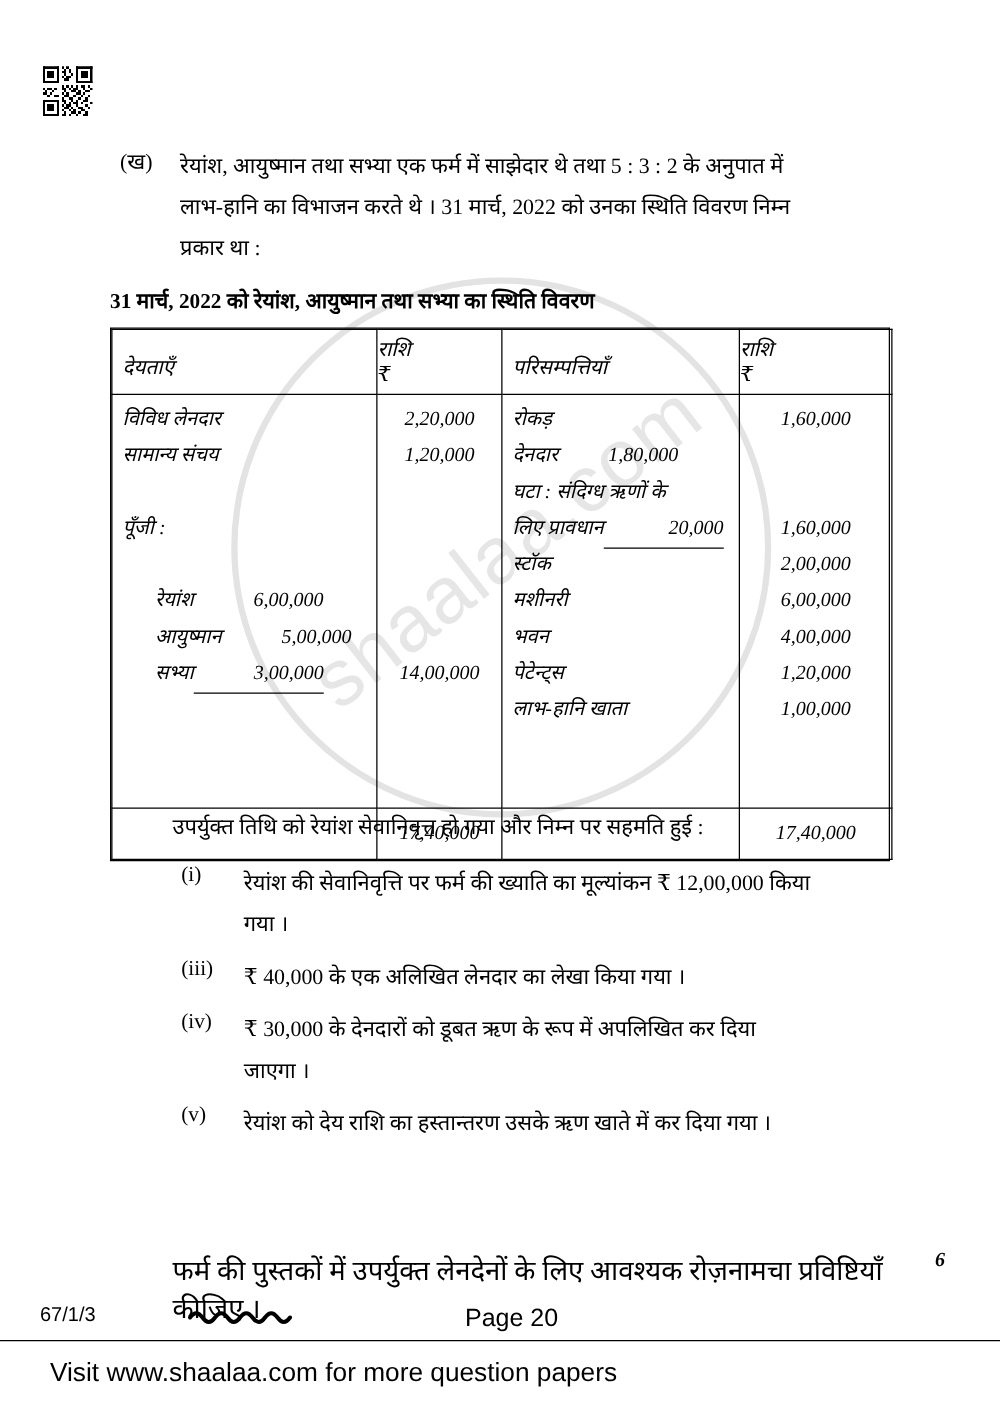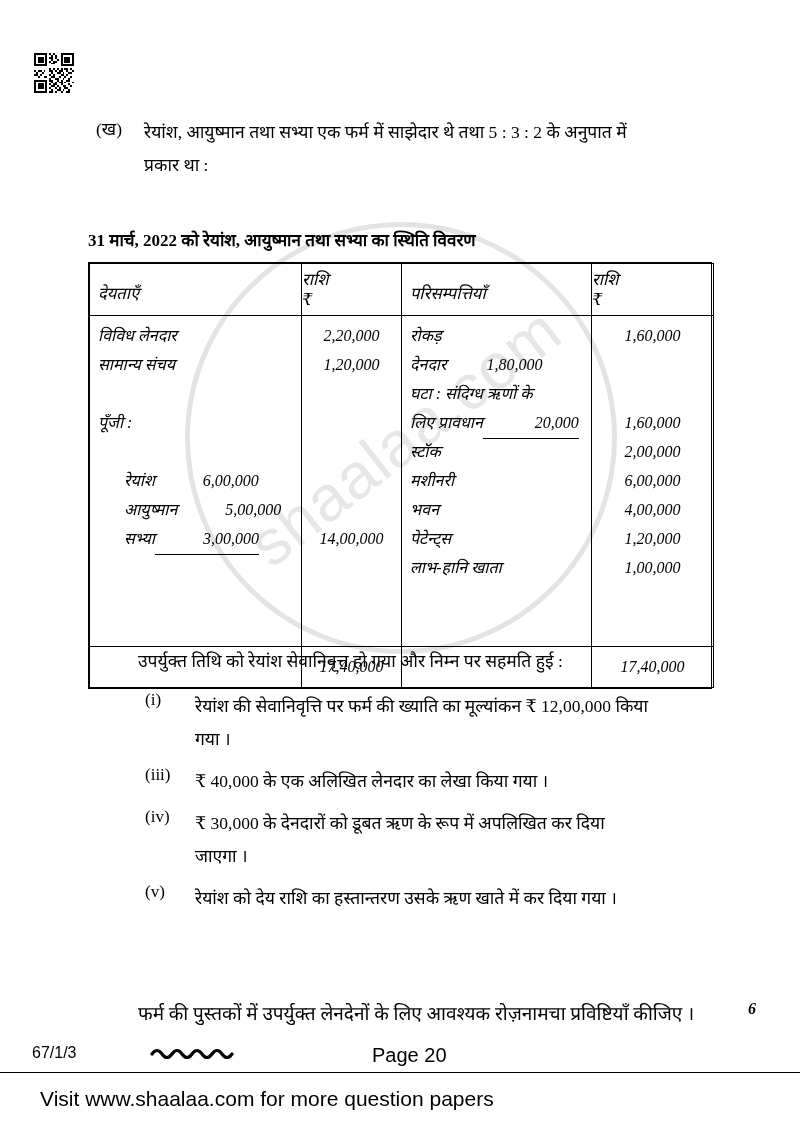--- a/index.html
+++ b/index.html
@@ -172,21 +172,21 @@
     text-align: justify;
   }
   .li-text.single { text-align: left; }
   .li-text .lastline { text-align: left; }
 
   #closing {
     position: absolute;
     left: 138px;
     top: 1000px;
     width: 620px;
-    font-size: 19px;
+    font-size: 22px;
     z-index: 2;
   }
   #marks {
     position: absolute;
     left: 748px;
     top: 1000px;
     font-size: 16px;
     font-style: italic;
     font-weight: bold;
     z-index: 2;
@@ -335,20 +335,21 @@
         <rect x="11" y="20" width="1" height="1"></rect>
       <rect x="14" y="20" width="1" height="1"></rect>
         <rect x="17" y="20" width="2" height="1"></rect>
     </g>
   </svg>
 
   <div id="intro">
     <span class="q-label">(ख)</span>
     <div class="q-body">
       <div>रेयांश, आयुष्मान तथा सभ्या एक फर्म में साझेदार थे तथा 5 : 3 : 2 के अनुपात में</div>
+      <div>लाभ-हानि का विभाजन करते थे । 31 मार्च, 2022 को उनका स्थिति विवरण निम्न</div>
       <div class="lastline">प्रकार था :</div>
     </div>
   </div>
 
   <div id="table-title">31 मार्च, 2022 को रेयांश, आयुष्मान तथा सभ्या का स्थिति विवरण</div>
 
   <div id="bs">
     <table>
       <colgroup>
         <col class="col-desc">

